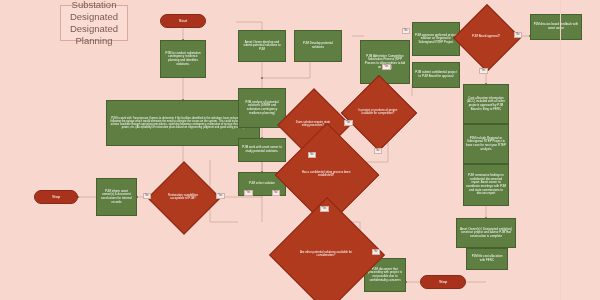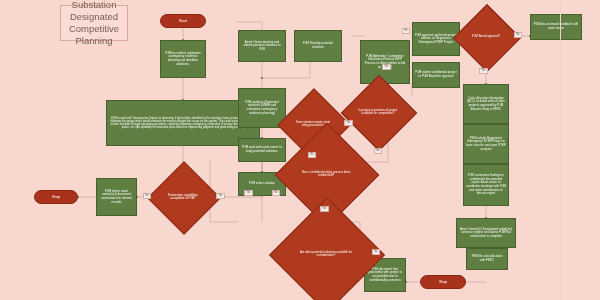--- a/index.html
+++ b/index.html
@@ -132,21 +132,21 @@
       <circle cx="406" cy="282" r="1.1"></circle>
       <circle cx="388" cy="268" r="1.1"></circle>
       <circle cx="436" cy="36" r="1.1"></circle>
       <circle cx="530" cy="36" r="1.1"></circle>
     </g>
   </svg>
 
   <div class="node title-box" style="left:60px;top:5px;width:68px;height:36px;flex-direction:column;">
     <div>Substation</div>
     <div>Designated</div>
-    <div>Competitive Planning</div>
+    <div>Designated Planning</div>
   </div>
 
   <div class="node term" style="left:160px;top:14px;width:46px;height:14px;">Start</div>
 
   <div class="node term" style="left:34px;top:190px;width:44px;height:14px;">Stop</div>
 
   <div class="node term" style="left:420px;top:275px;width:46px;height:14px;">Stop</div>
 
   <div class="node proc" style="left:160px;top:40px;width:46px;height:38px;">PJM to conduct substation contingency resilience planning and identifies violations.</div>
 

